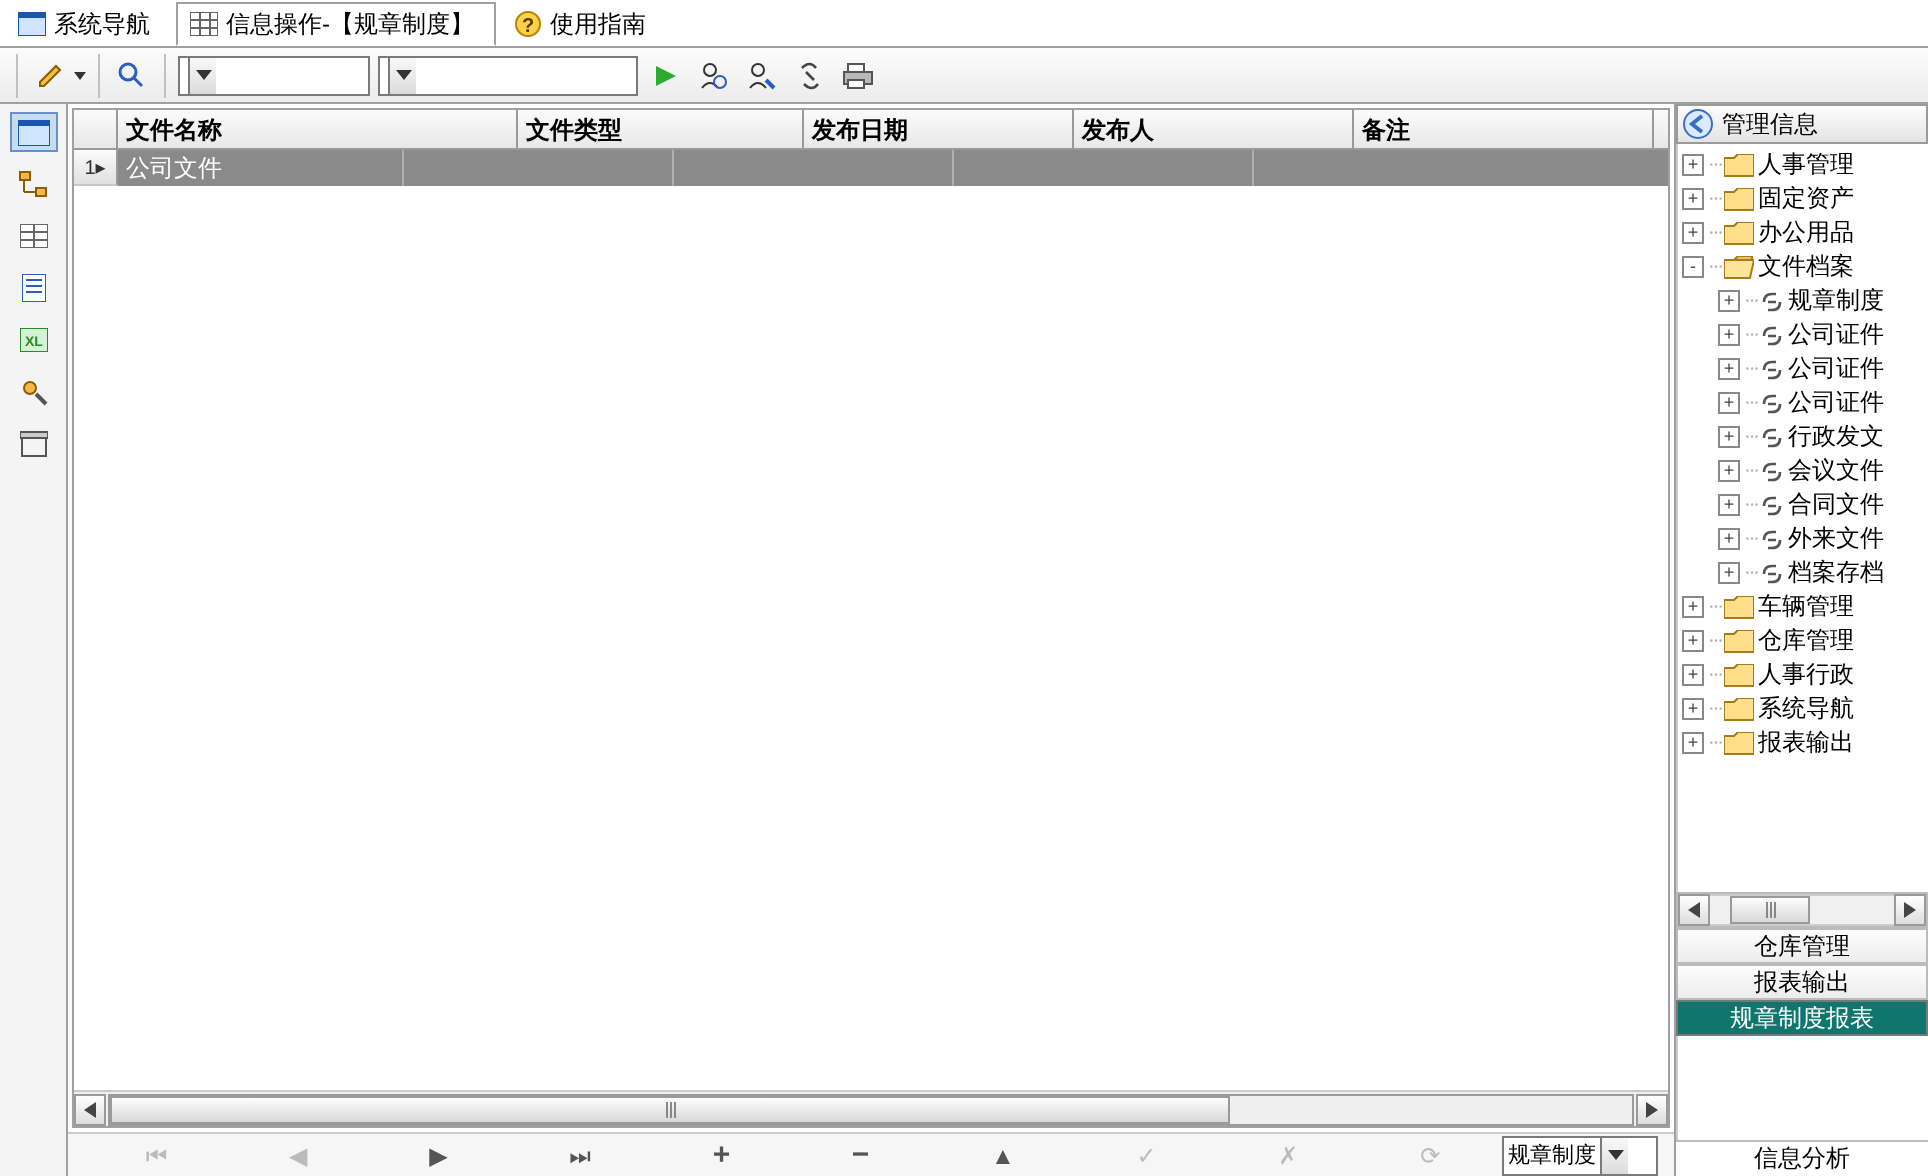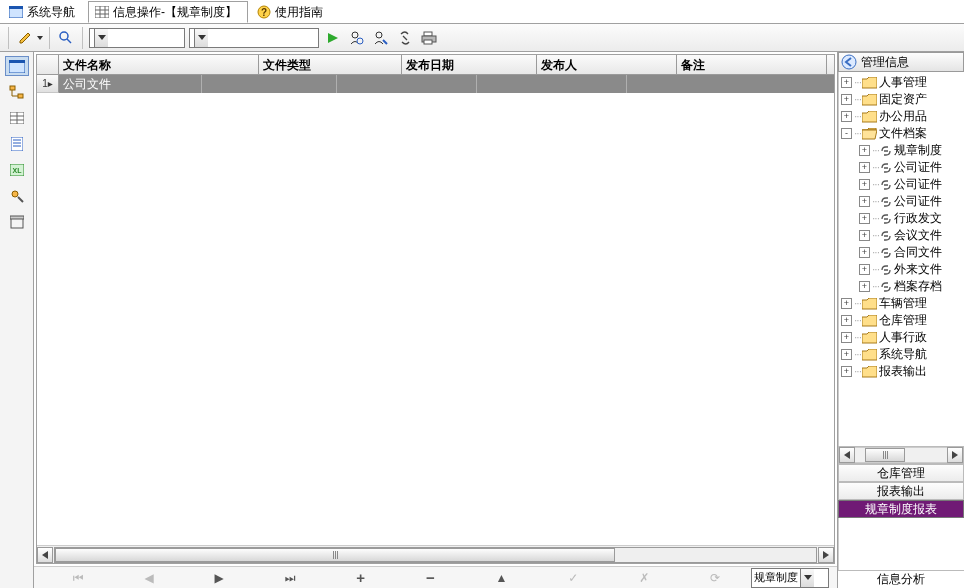--- a/index.html
+++ b/index.html
@@ -84,21 +84,21 @@
 .tree{flex:1;overflow:hidden;border-left:1px solid #ccc;padding-top:2px;}
 .node{display:flex;align-items:center;height:17px;white-space:nowrap;}
 .node .exp{width:11px;height:11px;border:1px solid #888;background:#fff;display:flex;align-items:center;justify-content:center;font-size:9px;line-height:9px;color:#444;margin-right:2px;}
 .node .dots{color:#aaa;letter-spacing:-1px;margin-right:1px;font-size:10px;}
 .node .lbl{margin-left:2px;}
 .rh-scroll{height:18px;display:flex;align-items:center;border:1px solid #bbb;background:#f0f0f0;}
 .rh-scroll .sc-btn{width:16px;height:16px;border:1px solid #9a9a9a;background:linear-gradient(#fff,#ddd);display:flex;align-items:center;justify-content:center;}
 .rh-scroll .sc-track{flex:1;height:16px;border-top:1px solid #ccc;border-bottom:1px solid #ccc;position:relative;}
 .rh-scroll .sc-thumb{position:absolute;left:10px;top:0;width:40px;height:14px;background:linear-gradient(#fdfdfd,#d8d8d8);border:1px solid #9a9a9a;display:flex;align-items:center;justify-content:center;}
 .right-section{height:18px;text-align:center;border:1px solid #bbb;background:linear-gradient(#fdfdfd,#ececec);display:flex;align-items:center;justify-content:center;}
-.right-section.sel{background:#701a75;color:#fff;border:1px solid #777;}
+.right-section.sel{background:#0f766e;color:#fff;border:1px solid #777;}
 .right-fill{flex:0 0 52px;border-left:1px solid #ccc;}
 .right-bottom{height:18px;text-align:center;border-top:1px solid #bbb;display:flex;align-items:center;justify-content:center;}
 .caret-down{width:0;height:0;border-left:4px solid transparent;border-right:4px solid transparent;border-top:5px solid #333;}
 svg{display:block;}
 .col-w0{width:200px;} .col-w1{width:143px;} .col-w2{width:135px;font-family:Liberation Serif, serif;} .col-w3{width:140px;} .col-w4{width:150px;}
 </style>
 </head>
 <body>
 
 <div class="tabs-bar">

